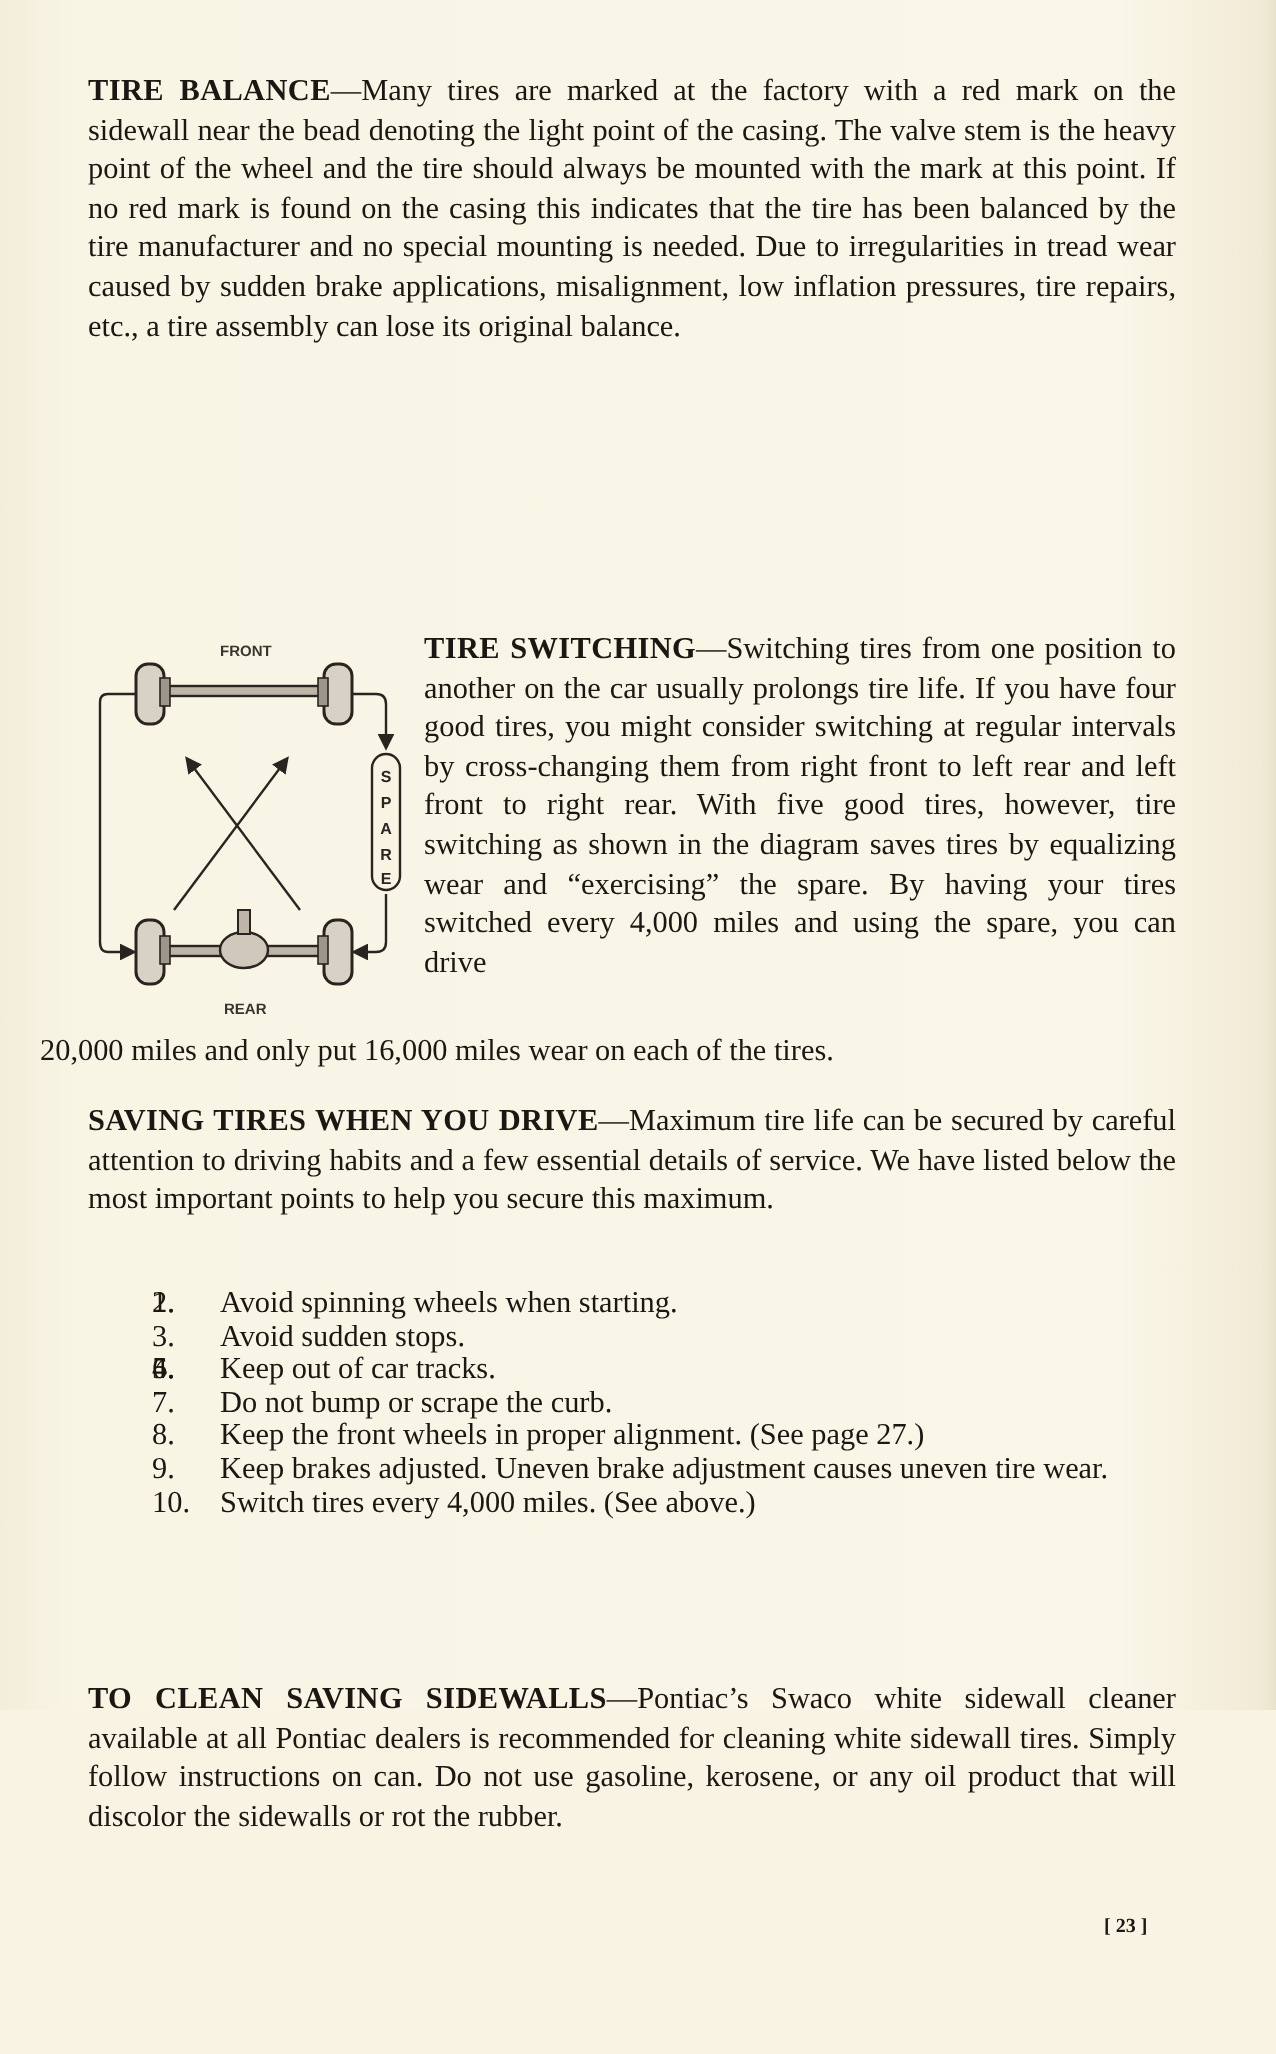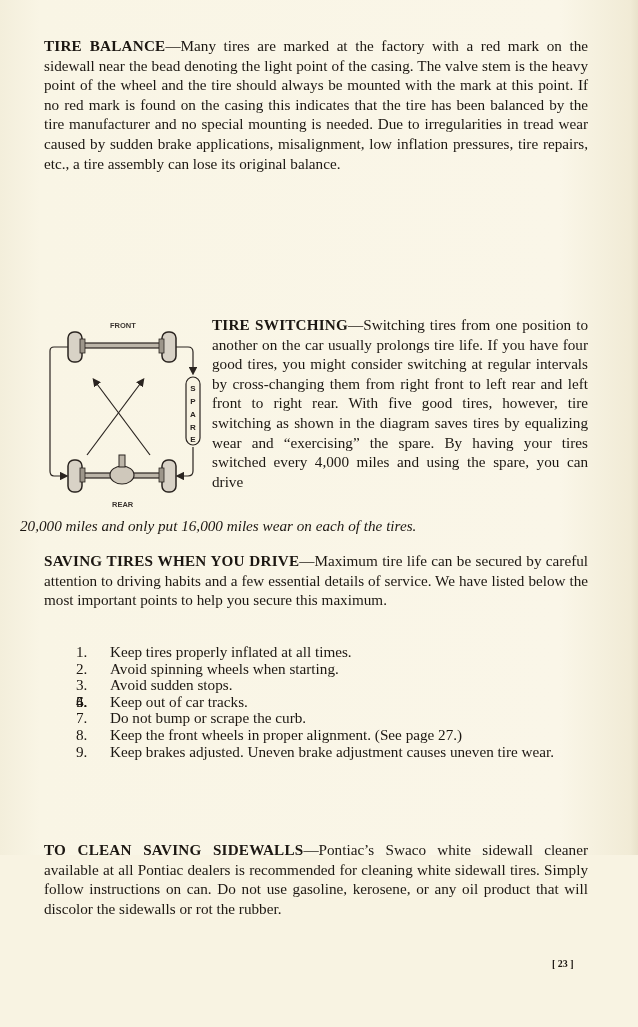--- a/index.html
+++ b/index.html
@@ -15,21 +15,21 @@
     background:linear-gradient(to right, #f3eedb 0px, #f9f5e5 40px, #faf6e8 560px, #f1ebd6 630px, #e9e2cb 638px);
   }
   .col { position:absolute; left:44px; width:544px; }
   p { margin:0; font-size:15.2px; line-height:19.6px; text-align:justify; text-align-last:left; }
   .hd { font-weight:bold; letter-spacing:0.2px; }
   #sec-balance { top:36px; }
   #sec-disturb { top:233px; }
   #sec-switch-wrap { position:absolute; left:20px; top:315px; width:568px; }
   .diagram { position:absolute; left:22px; top:0; width:170px; height:200px; }
   .switch-text { position:absolute; left:192px; top:0; width:376px; }
-  .switch-tail { position:absolute; left:0; top:201px; width:568px;font-style:italic; }
+  .switch-tail { position:absolute; left:0; top:201px; width:568px; }
   #sec-saving { top:551px; }
   ol.tips { position:absolute; left:76px; top:644px; width:512px; margin:0; padding:0; list-style:none; }
   ol.tips li { position:relative; font-size:15.2px; line-height:16.6px; padding-left:34px; text-align:justify; text-align-last:left; }
   ol.tips li .num { position:absolute; left:0; width:26px; text-align:right; }
   #sec-clean { top:840px; }
   .pagenum { position:absolute; left:552px; top:958px; font-size:10px; font-weight:bold; }
   svg text { font-family:"Liberation Sans", "DejaVu Sans", sans-serif; }
 </style>
 </head>
 <body>
@@ -94,29 +94,30 @@
     <div class="switch-tail">
       <p>20,000 miles and only put 16,000 miles wear on each of the tires.</p>
     </div>
   </div>
 
   <div class="col" id="sec-saving">
     <p><span class="hd">SAVING TIRES WHEN YOU DRIVE</span><span>—Maximum tire life can be secured by careful attention to driving habits and a few essential details of service. We have listed below the most important points to help you secure this maximum.</span></p>
   </div>
 
   <ol class="tips">
-    <li><span class="num">1.</span><span>Keep tires properly inflated at all times.</span></li>
+    <li><span class="num">1.</span></li>
     <li><span class="num">2.</span><span>Avoid spinning wheels when starting.</span></li>
     <li><span class="num">3.</span><span>Avoid sudden stops.</span></li>
     <li><span class="num">4.</span></li>
     <li><span class="num">5.</span></li>
     <li><span class="num">6.</span><span>Keep out of car tracks.</span></li>
     <li><span class="num">7.</span><span>Do not bump or scrape the curb.</span></li>
     <li><span class="num">8.</span><span>Keep the front wheels in proper alignment. (See page 27.)</span></li>
     <li><span class="num">9.</span><span>Keep brakes adjusted. Uneven brake adjustment causes uneven tire wear.</span></li>
+    <li><span class="num">10.</span><span>Switch tires every 4,000 miles. (See above.)</span></li>
   </ol>
 
   <div class="col" id="sec-clean">
     <p><span class="hd">TO CLEAN SAVING SIDEWALLS</span><span>—Pontiac’s Swaco white sidewall cleaner available at all Pontiac dealers is recommended for cleaning white sidewall tires. Simply follow instructions on can. Do not use gasoline, kerosene, or any oil product that will discolor the sidewalls or rot the rubber.</span></p>
   </div>
 
   <div class="pagenum">[ 23 ]</div>
 </div>
 
 </body></html>

